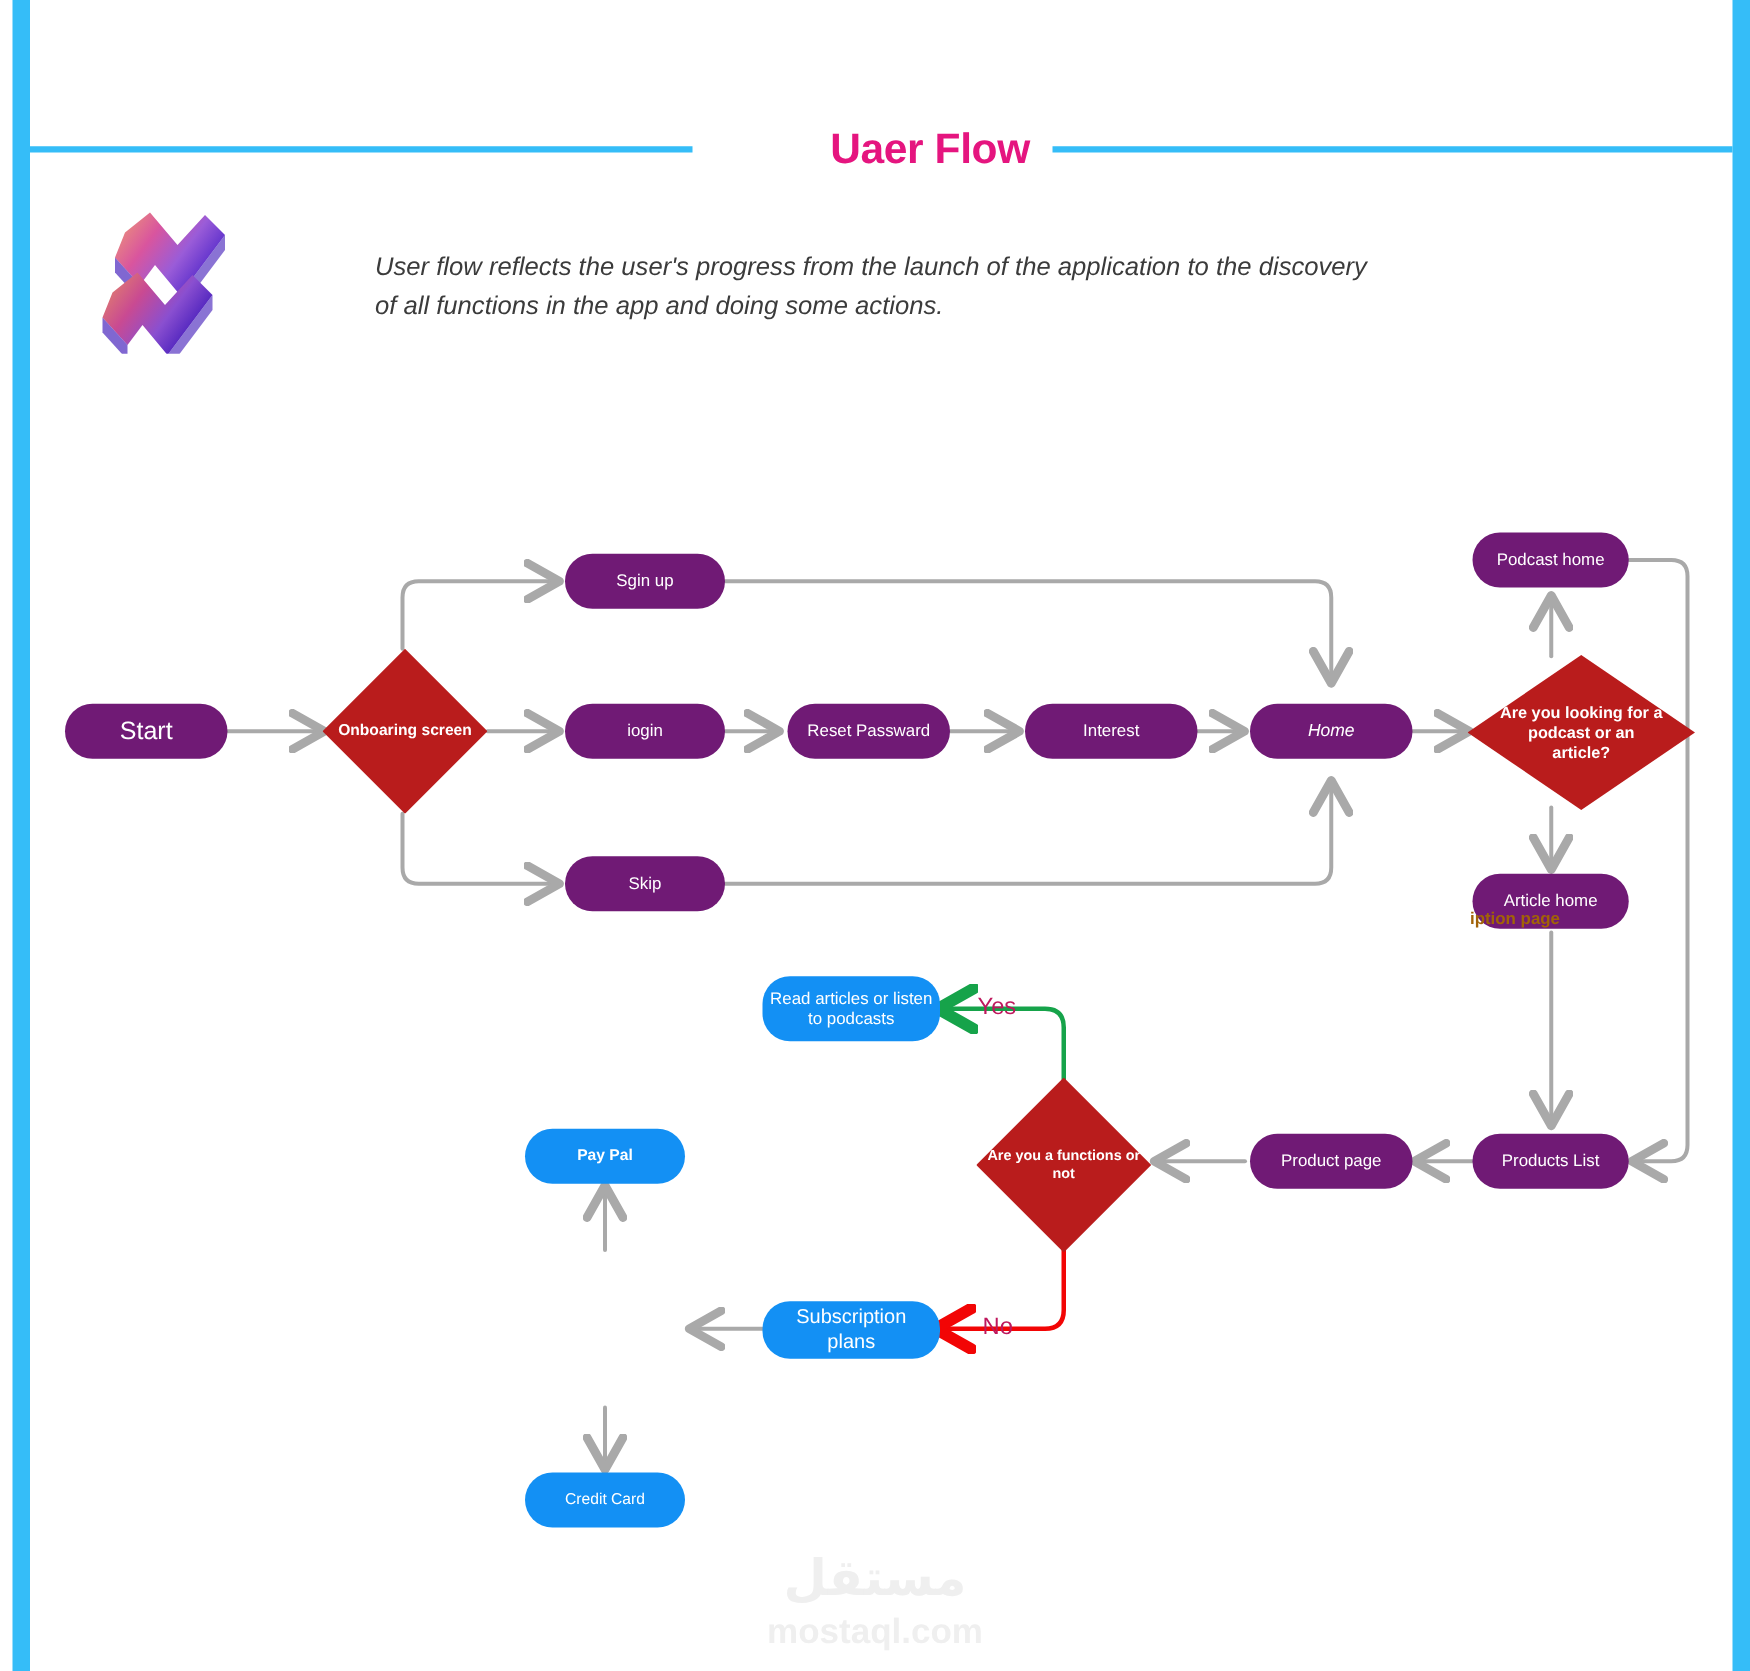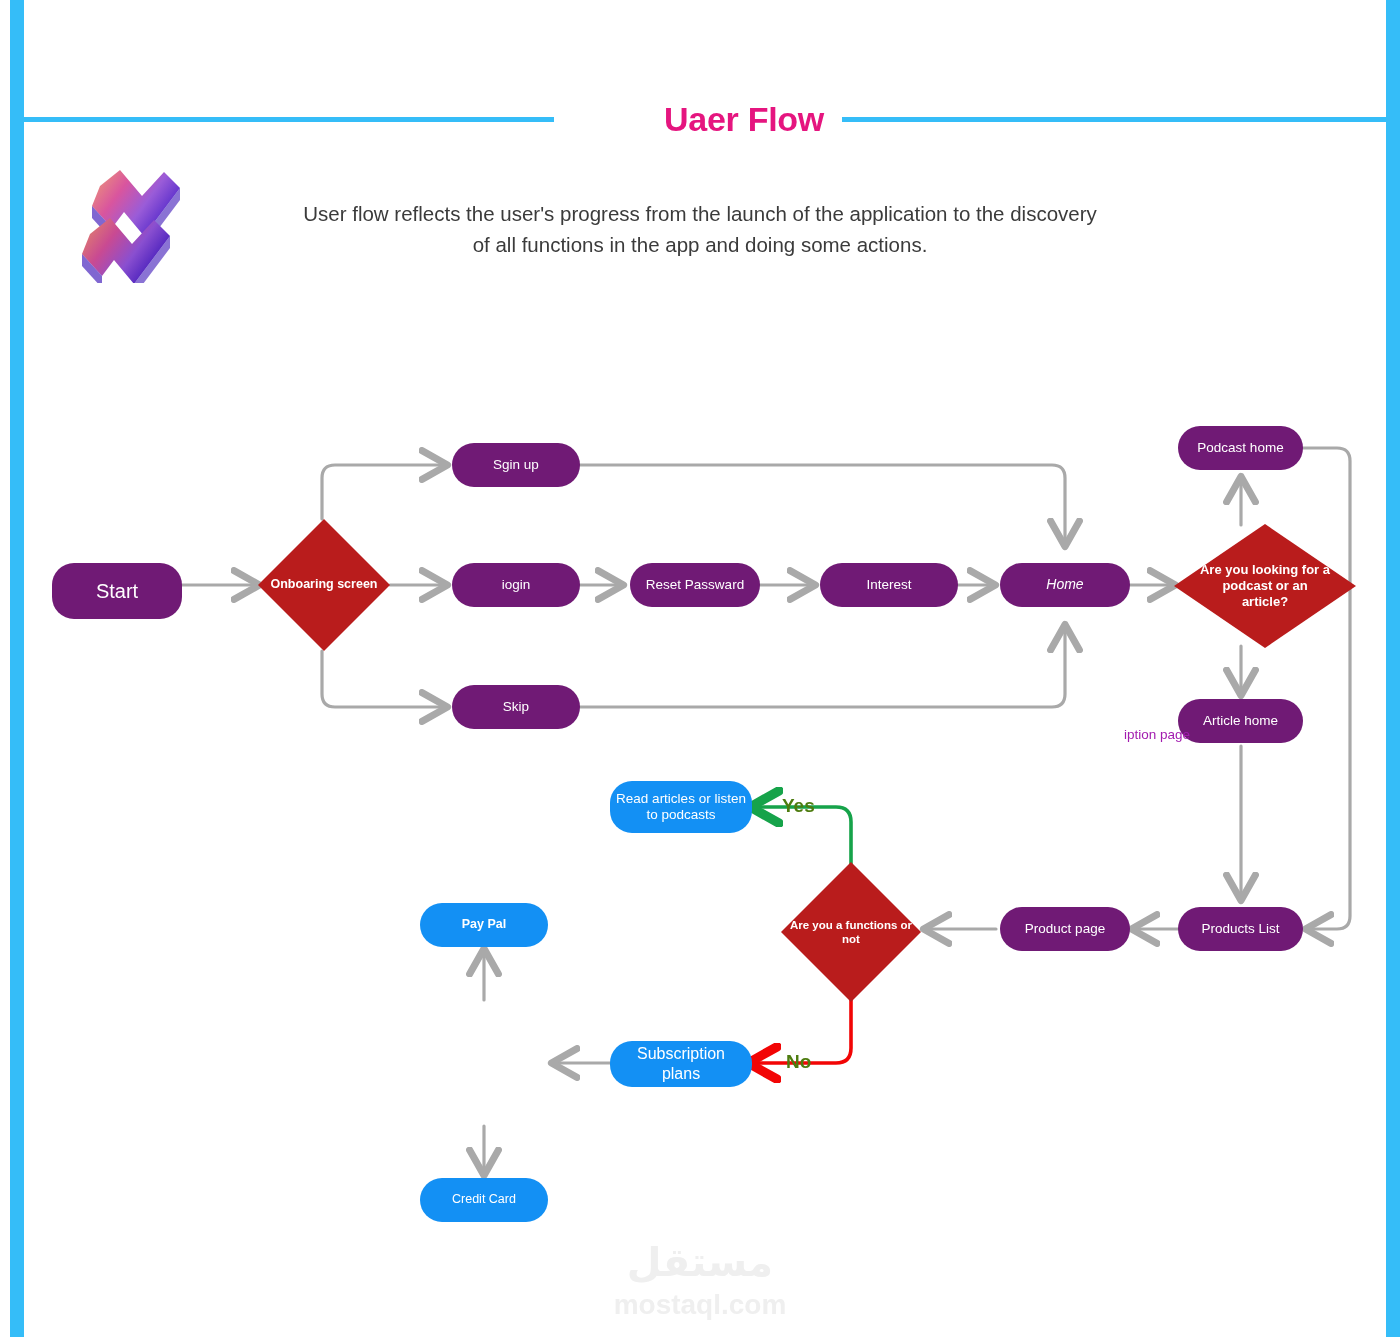--- a/index.html
+++ b/index.html
@@ -17,22 +17,22 @@
   .frame-bar-right{position:absolute;left:1386px;top:0;width:14px;height:1337px;background:#35BDF8;}
   .frame-line-left{position:absolute;left:24px;top:117px;width:530px;height:5px;background:#35BDF8;}
   .frame-line-right{position:absolute;left:842px;top:117px;width:544px;height:5px;background:#35BDF8;}
 
   
   .page-title{
     position:absolute;left:0;top:100px;width:1400px;text-align:center;
     color:#E5157F;font-size:34px;font-weight:bold;letter-spacing:-0.3px;padding-left:44px;
   }
   .intro-text{
-    position:absolute;left:300px;top:198px;width:800px;text-align:center;
-    color:#3b3b3b;font-size:20.5px;line-height:31px;
+    position:absolute;left:300px;top:198px;width:800px;
+    color:#3b3b3b;font-size:20.5px;line-height:31px;font-style:italic;
   }
   .logo{position:absolute;left:72px;top:158px;width:120px;height:125px;}
 
   
   .node{
     position:absolute;box-sizing:border-box;
     display:flex;align-items:center;justify-content:center;text-align:center;
     color:#ffffff;border-radius:22px;
     line-height:1.22;padding:2px 6px;
   }
@@ -40,21 +40,21 @@
   .node.blue{background:#1390F4;text-align:center;}
 
   .diamond{
     position:absolute;
     display:flex;align-items:center;justify-content:center;text-align:center;
     color:#ffffff;background:#b91c1c;
     clip-path:polygon(50% 0%,100% 50%,50% 100%,0% 50%);
     line-height:1.25;font-weight:bold;
   }
 
-  .lbl{position:absolute;color:#4d7c0f;font-size:17px;font-weight:700;}
+  .lbl{position:absolute;color:#be185d;font-size:17px;font-weight:400;}
 
   
   svg.edges{position:absolute;left:0;top:0;width:1400px;height:1337px;overflow:visible;pointer-events:none;}
 
   
   .watermark{position:absolute;left:575px;top:1228px;width:250px;height:100px;opacity:1;}
 </style>
 </head>
 <body>
 
@@ -149,42 +149,42 @@
     </g>
 
     <path d="M851,887 L851,822 Q851,807 836,807 L752,807" fill="none" stroke="#16A34A" stroke-width="3.6" stroke-linecap="round" stroke-linejoin="round" marker-end="url(#ahGreen)"></path>
 
     <path d="M851,975 L851,1048 Q851,1063 836,1063 L750,1063" fill="none" stroke="#F20505" stroke-width="3.6" stroke-linecap="round" stroke-linejoin="round" marker-end="url(#ahRed)"></path>
   </svg>
 
   <div class="lbl" style="left:782px;top:795px;font-size:19px;">Yes</div>
   <div class="lbl" style="left:786px;top:1051px;font-size:19px;">No</div>
 
-  <div class="node cyan" style="left:52px;top:563px;width:130px;height:56px;font-size:20px;">Start</div>
+  <div class="node cyan" style="left:52px;top:563px;width:130px;height:44px;font-size:20px;">Start</div>
 
   <div class="diamond" style="left:258px;top:519px;width:132px;height:132px;font-size:12.5px;">Onboaring screen</div>
 
   <div class="node cyan" style="left:452px;top:443px;width:128px;height:44px;font-size:13.5px;">Sgin up</div>
 
   <div class="node cyan" style="left:452px;top:563px;width:128px;height:44px;font-size:13.5px;">iogin</div>
 
   <div class="node cyan" style="left:452px;top:685px;width:128px;height:44px;font-size:13.5px;">Skip</div>
 
   <div class="node cyan" style="left:630px;top:563px;width:130px;height:44px;font-size:13.5px;">Reset Passward</div>
 
   <div class="node cyan" style="left:820px;top:563px;width:138px;height:44px;font-size:13.5px;">Interest</div>
 
   <div class="node cyan" style="left:1000px;top:563px;width:130px;height:44px;font-size:14px;font-style:italic;">Home</div>
 
   <div class="diamond" style="left:1174px;top:524px;width:134px;height:124px;font-size:13px;padding:0 24px;">Are you looking for a podcast or an article?</div>
 
   <div class="node cyan" style="left:1178px;top:426px;width:125px;height:44px;font-size:13.5px;">Podcast home</div>
 
   <div class="node cyan" style="left:1178px;top:699px;width:125px;height:44px;font-size:13.5px;">Article home</div>
-  <div class="lbl" style="left:1124px;top:727px;color:#a21caf;font-size:13.5px;font-weight:400;">iption page</div>
+  <div class="lbl" style="left:1176px;top:727px;color:#a16207;font-size:13.5px;font-weight:700;">iption page</div>
 
   <div class="node cyan" style="left:1178px;top:907px;width:125px;height:44px;font-size:13.5px;">Products List</div>
 
   <div class="node cyan" style="left:1000px;top:907px;width:130px;height:44px;font-size:13.5px;">Product page</div>
 
   <div class="diamond" style="left:781px;top:862px;width:140px;height:140px;font-size:11.5px;">Are you a functions or not</div>
 
   <div class="node blue" style="left:610px;top:781px;width:142px;height:52px;font-size:13.5px;">Read articles or listen to podcasts</div>
 
   <div class="node blue" style="left:610px;top:1041px;width:142px;height:46px;font-size:16px;">Subscription plans</div>

